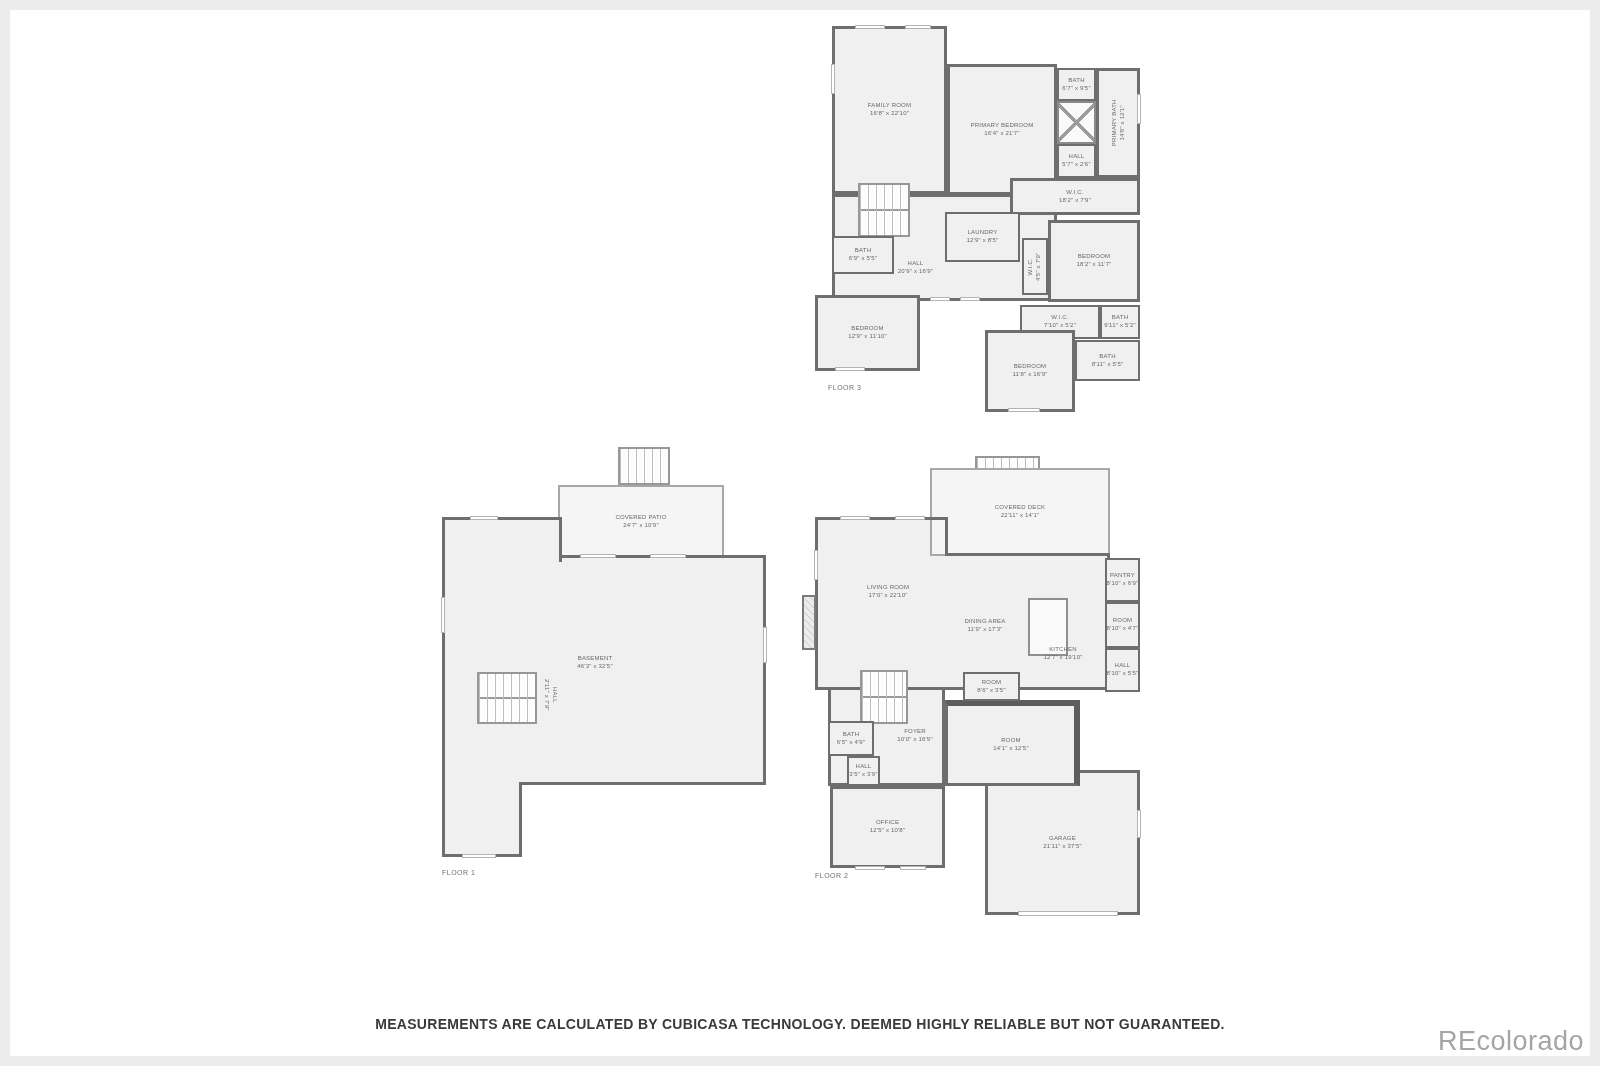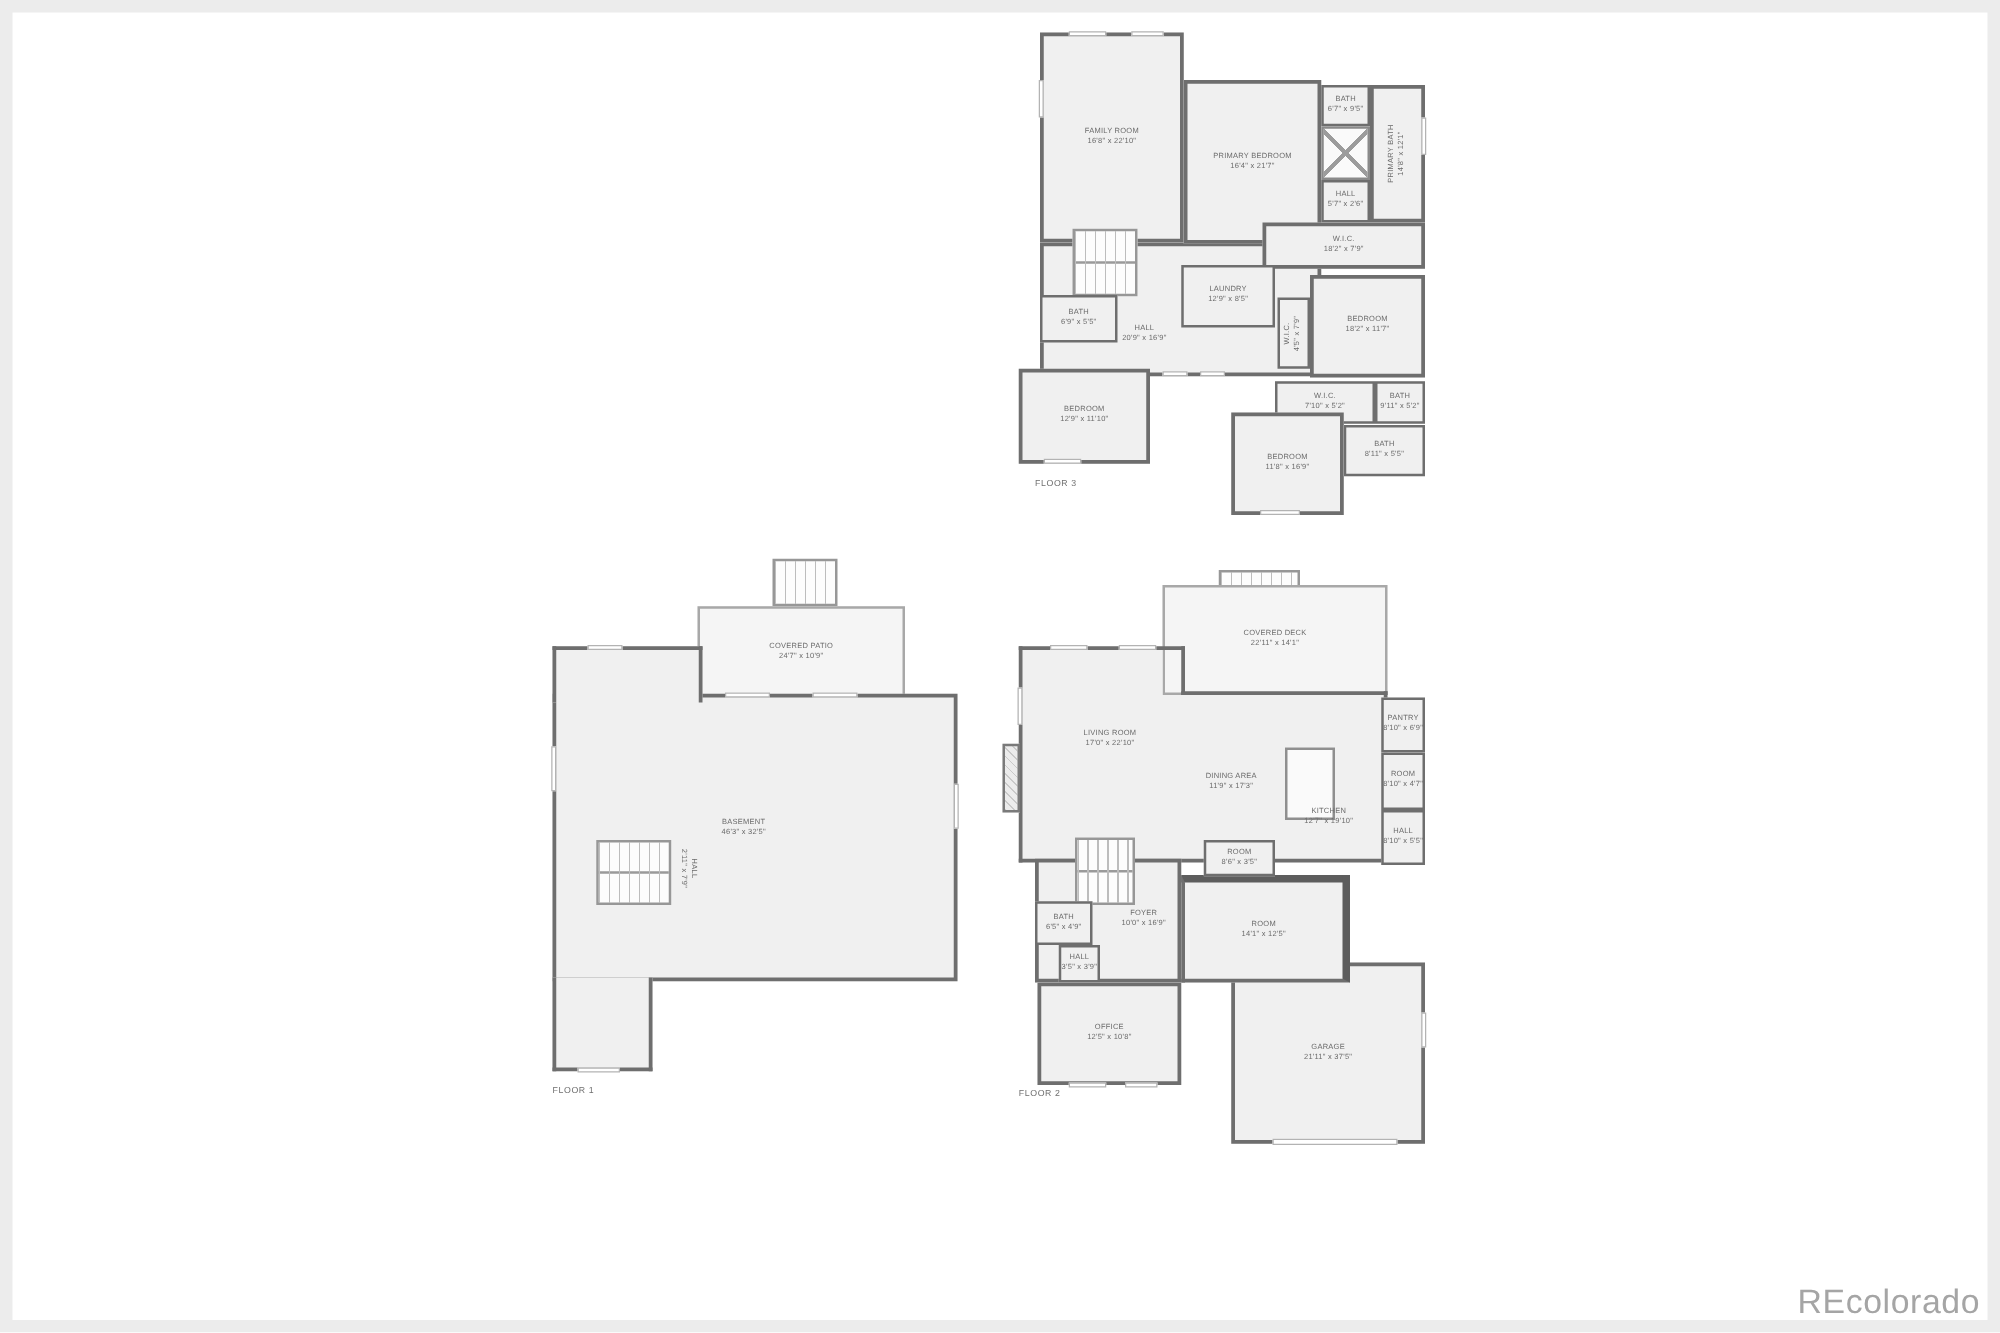--- a/index.html
+++ b/index.html
@@ -270,14 +270,15 @@
     <div class="win" style="left:40px;top:66px;width:30px;height:4px;"></div>
     <div class="win" style="left:95px;top:66px;width:30px;height:4px;"></div>
     <div class="win" style="left:14px;top:100px;width:4px;height:30px;"></div>
     <div class="win" style="left:55px;top:416px;width:30px;height:4px;"></div>
     <div class="win" style="left:100px;top:416px;width:26px;height:4px;"></div>
     <div class="win" style="left:218px;top:461px;width:100px;height:5px;"></div>
     <div class="win" style="left:337px;top:360px;width:4px;height:28px;"></div>
     <div class="floortag" style="left:15px;top:422px;">FLOOR 2</div>
   </div>
 
+  <div class="disclaimer">MEASUREMENTS ARE CALCULATED BY CUBICASA TECHNOLOGY. DEEMED HIGHLY RELIABLE BUT NOT GUARANTEED.</div>
   <div class="watermark">REcolorado</div>
 </div>
 
 </body></html>

